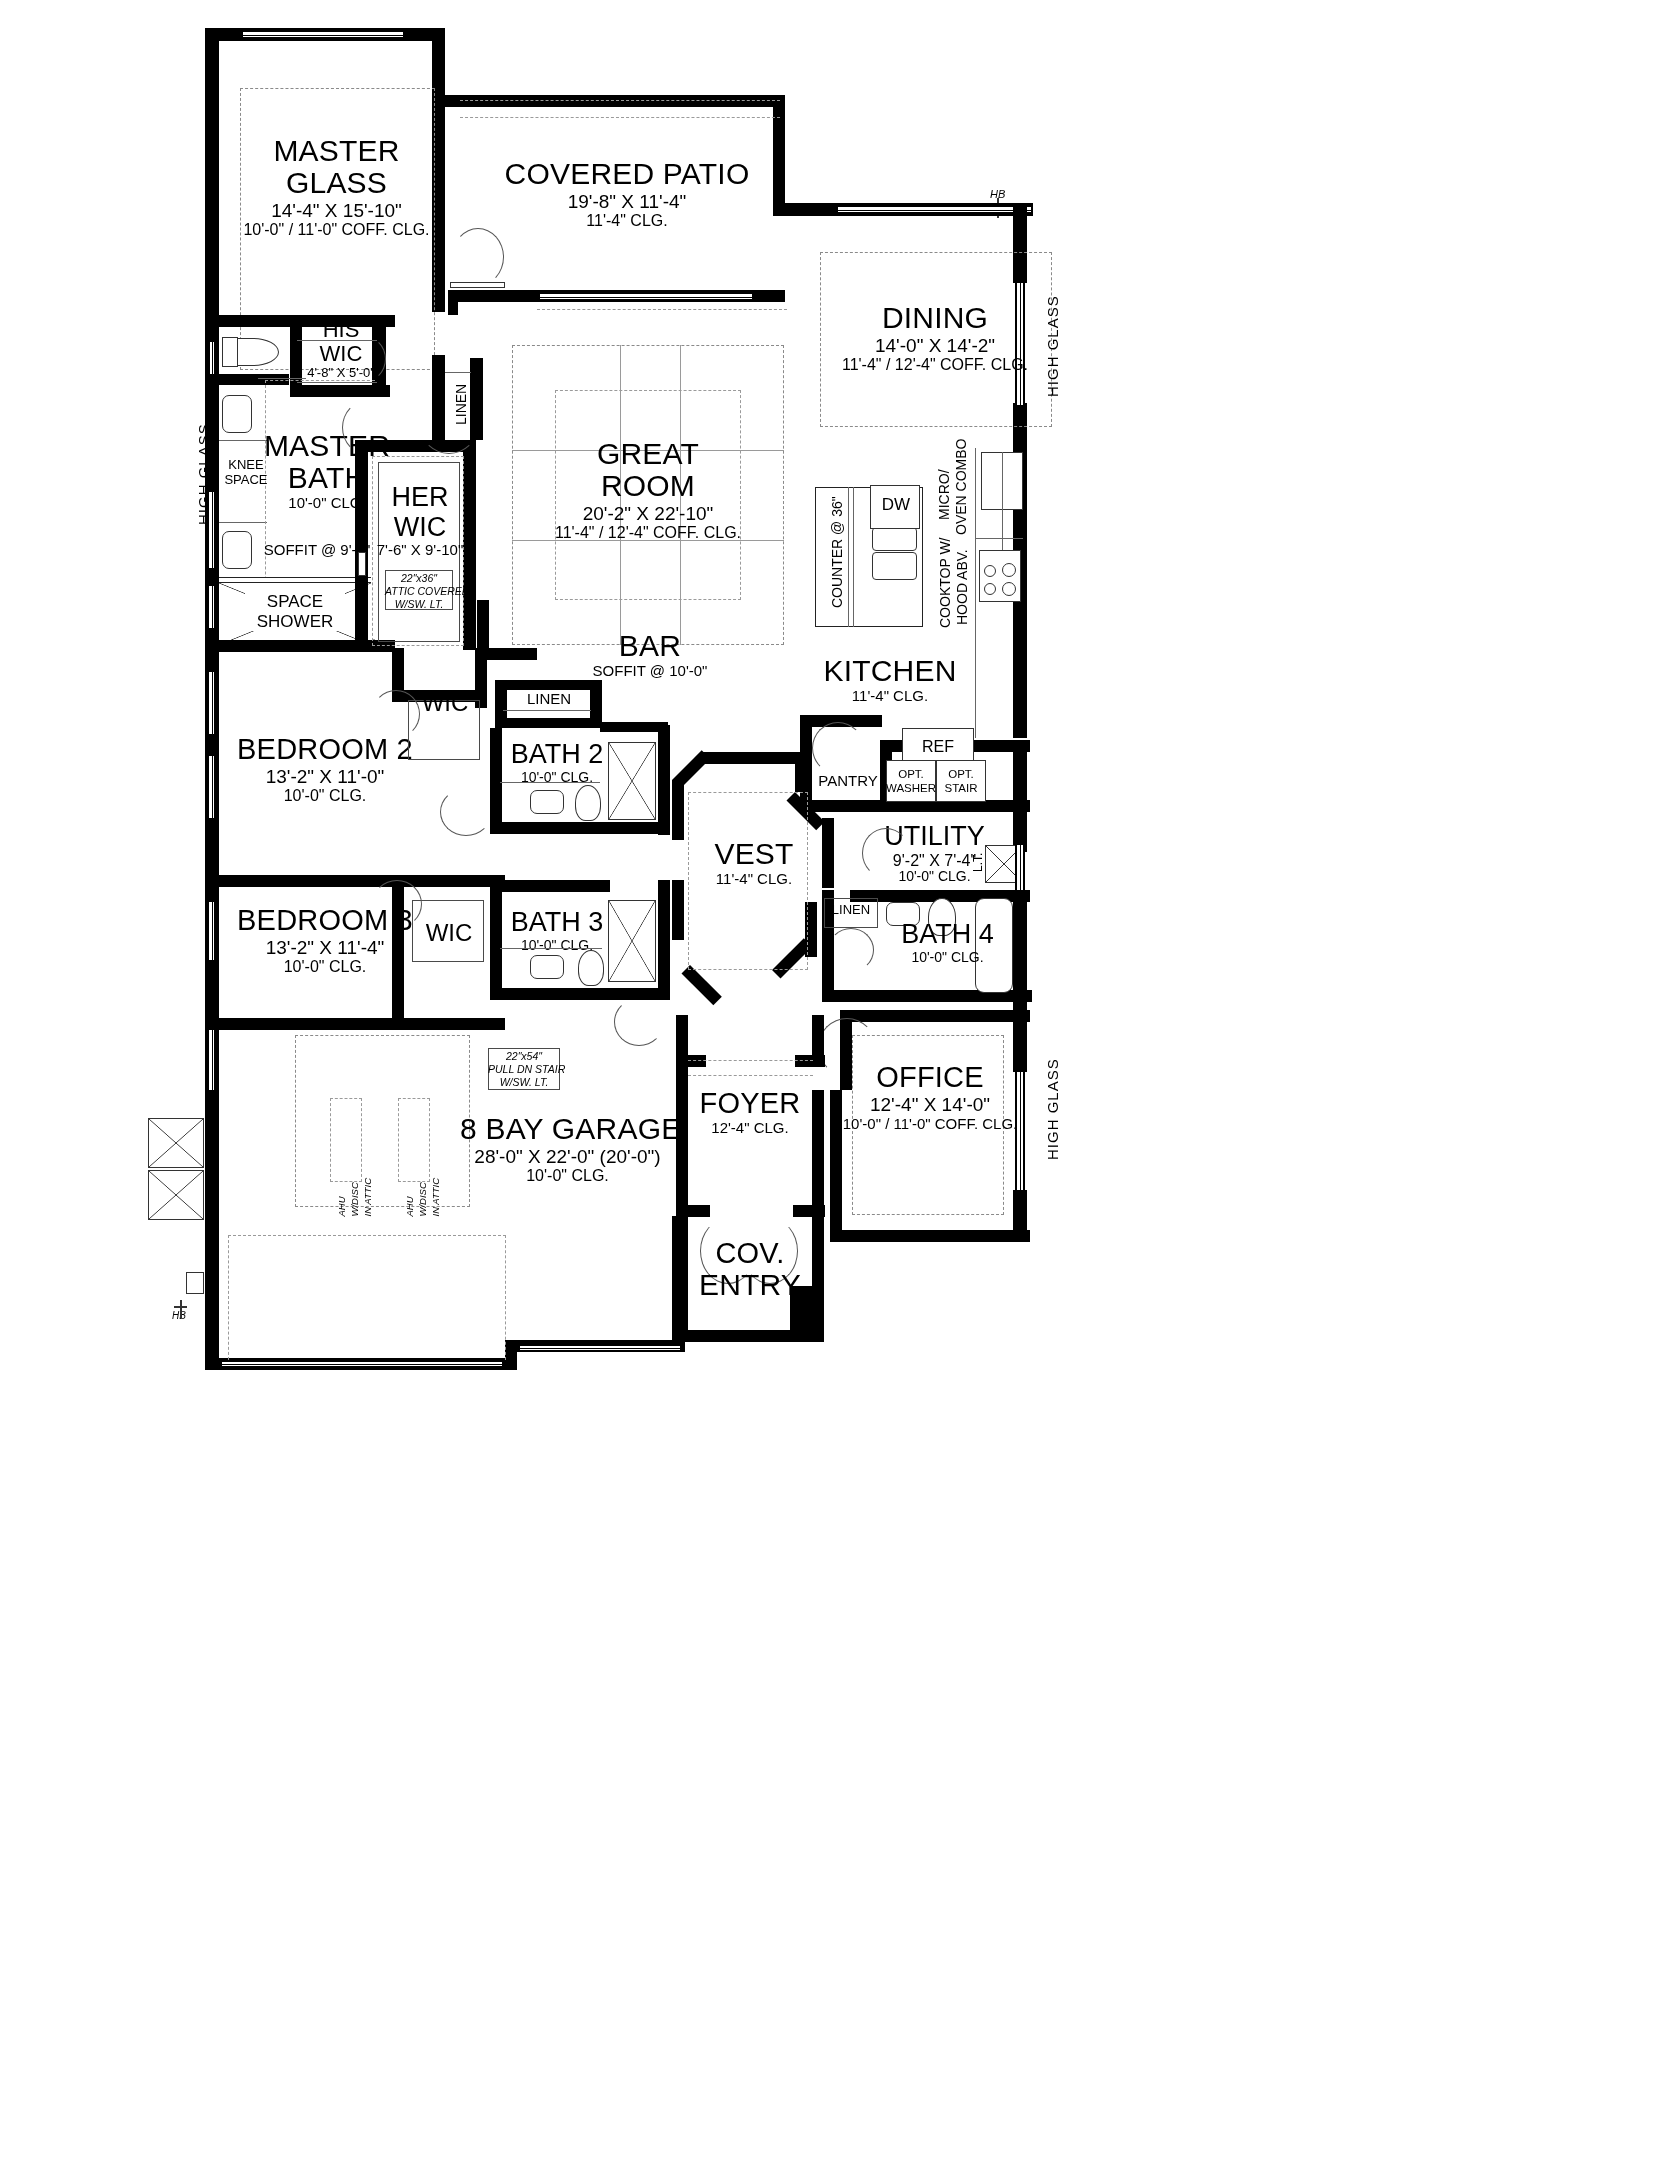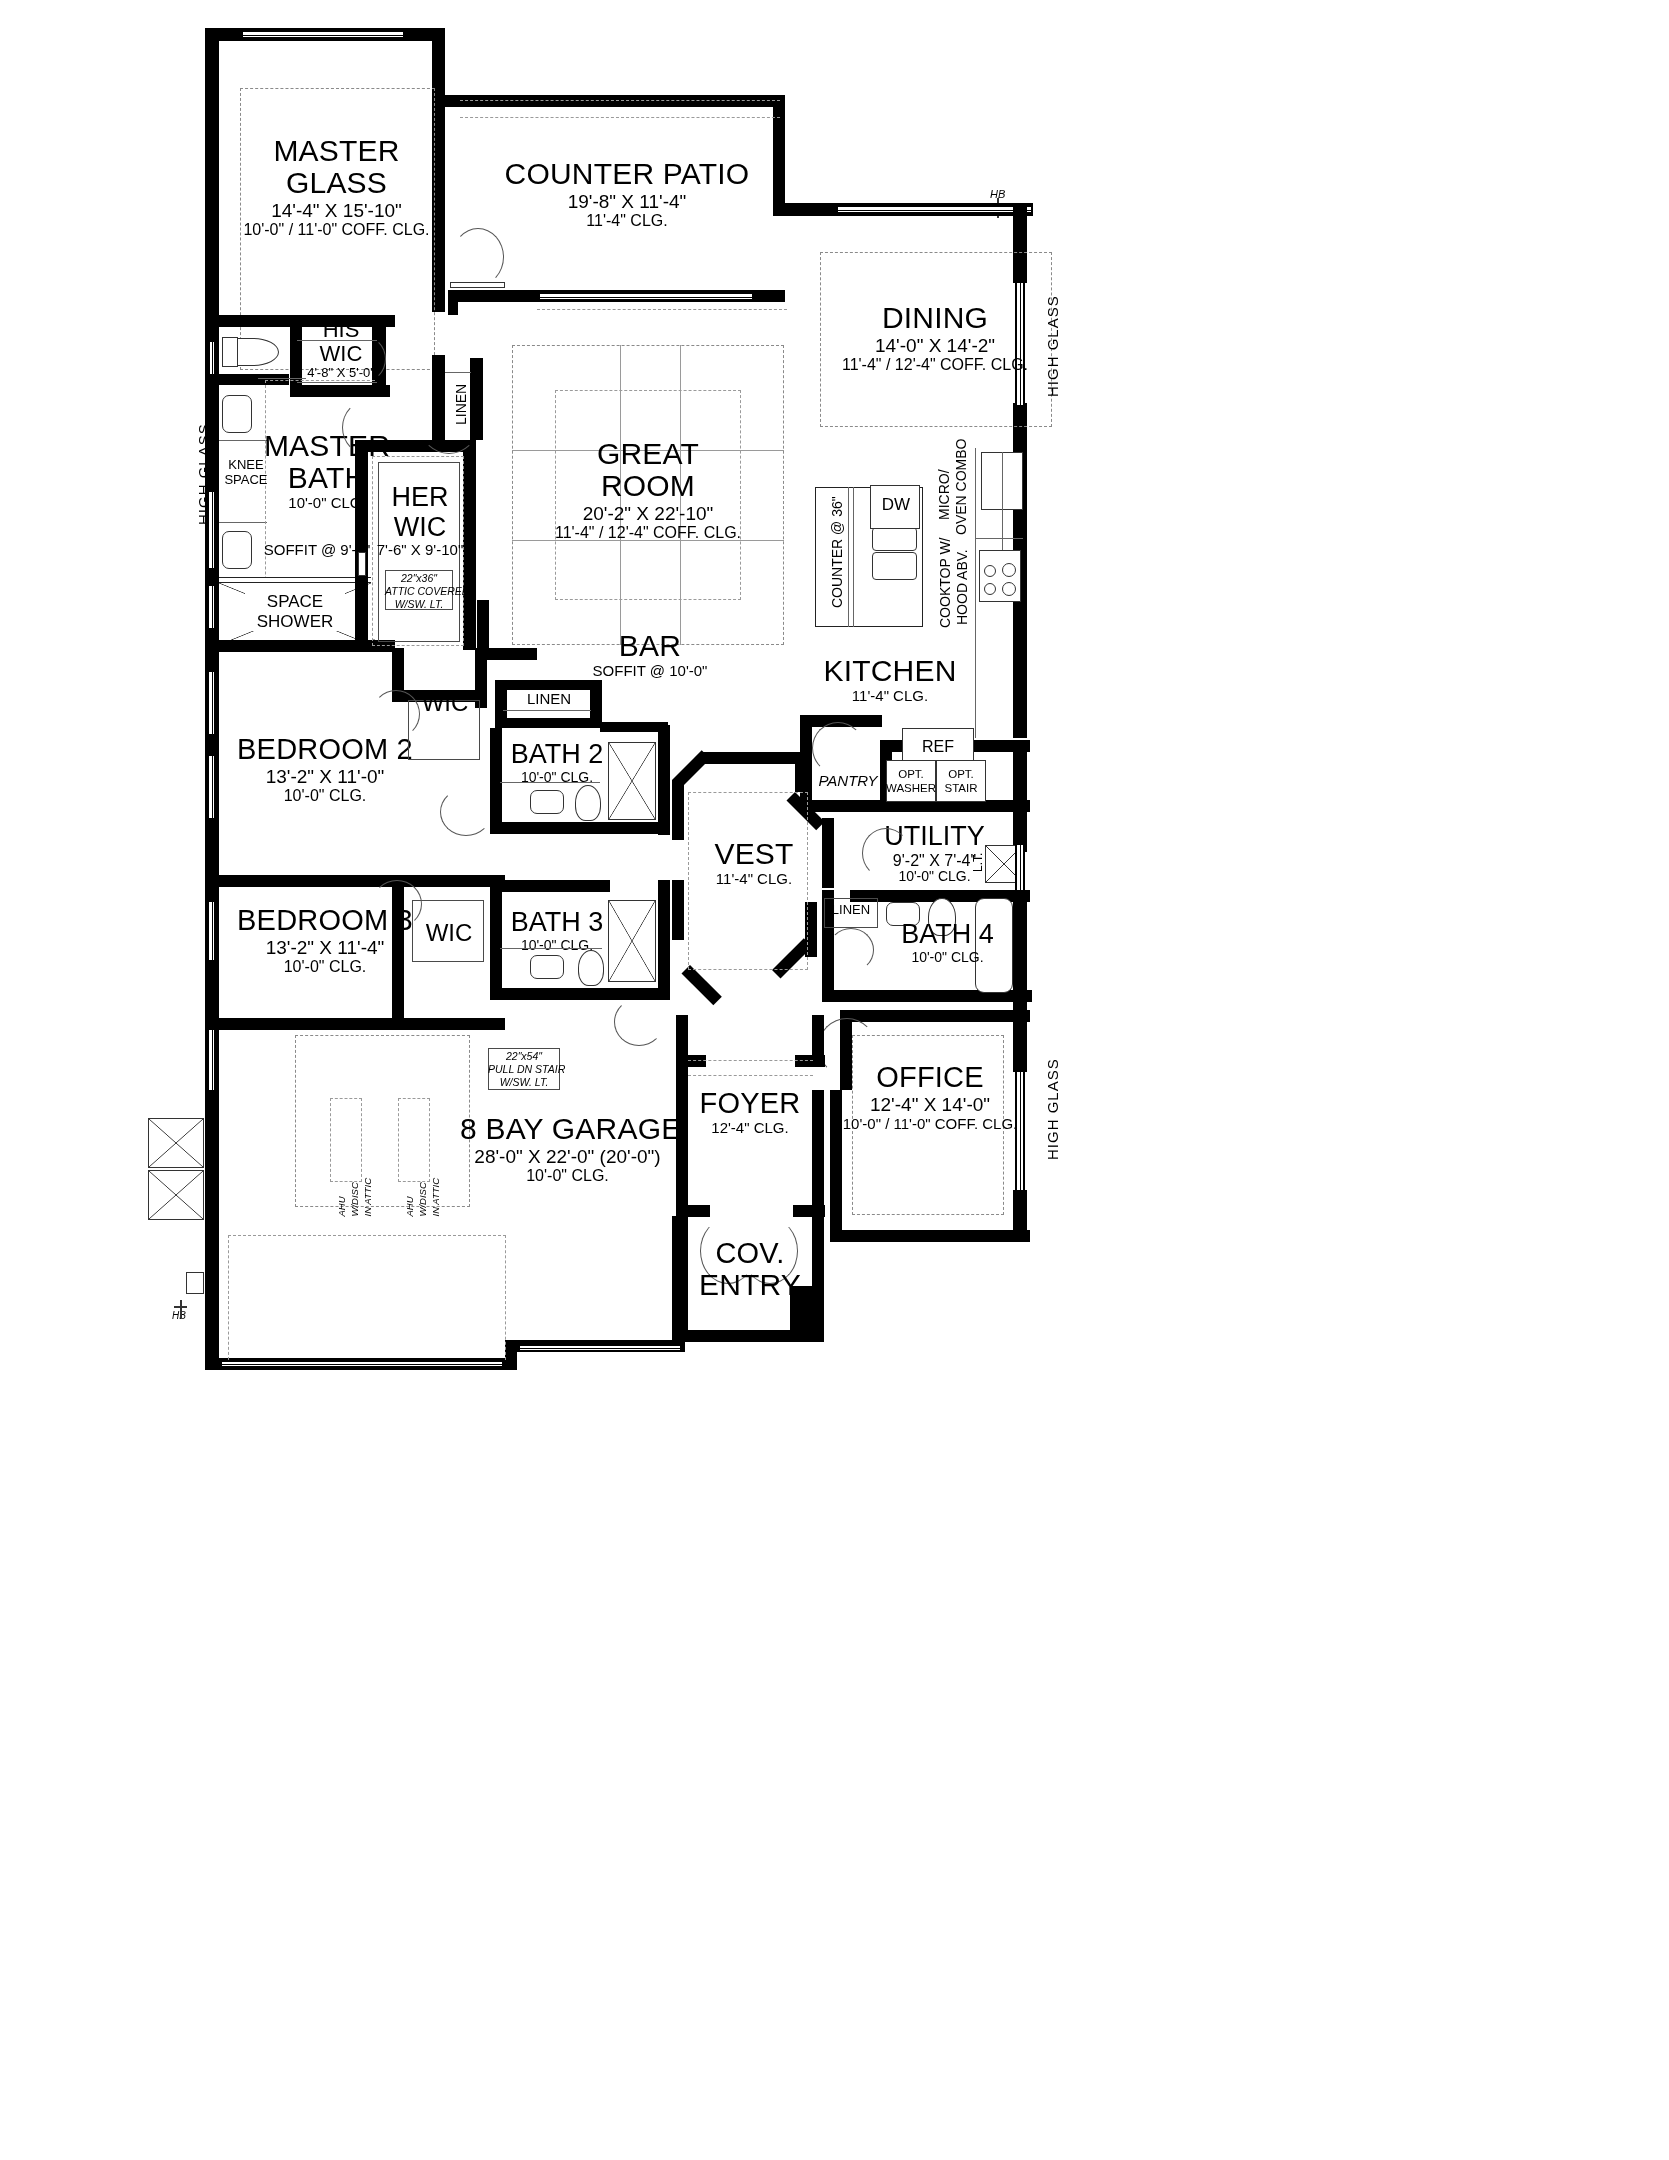--- a/index.html
+++ b/index.html
@@ -161,21 +161,21 @@
 
     <div class="wall" style="left:432px; top:355px; width:13px; height:90px;"></div>
     <div class="wall" style="left:470px; top:358px; width:13px; height:82px;"></div>
     <div class="vert rot90" style="position:absolute; left:453px; top:425px; font-size:14px;">LINEN</div>
     <div class="line-l" style="left:445px;top:372px;width:26px;height:1px;"></div>
 
     <div class="wall" style="left:445px; top:95px; width:340px; height:12px;"></div>
     <div class="wall" style="left:773px; top:95px; width:12px; height:120px;"></div>
     <div class="wall" style="left:773px; top:203px; width:260px; height:13px;"></div>
     <div class="lbl" style="left:502px; top:158px; width:250px;">
-      <span class="n">COUNTER PATIO</span>
+      <span class="n">COVERED PATIO</span>
       <span class="d">19'-8" X 11'-4"</span>
       <span class="c">11'-4" CLG.</span>
     </div>
     <div class="dash2" style="left:460px; top:100px; width:320px; height:18px; border-left:none; border-right:none;"></div>
     <div class="door-arc" style="left:452px; top:228px; width:52px; height:58px; border-color:#555 #555 transparent transparent;"></div>
     <div class="door-leaf" style="left:450px;top:282px;width:55px;height:6px;"></div>
     <div class="wall" style="left:448px; top:290px; width:10px; height:25px;"></div>
     <div class="wall" style="left:448px; top:290px; width:300px; height:12px;"></div>
     <div class="wall" style="left:740px; top:290px; width:45px; height:12px;"></div>
     <div class="win-h" style="left:540px; top:292px; width:212px; height:9px;"></div>
@@ -243,21 +243,21 @@
     <div class="vert rot90" style="position:absolute; left:937px; top:628px; font-size:14px;">COOKTOP W/</div>
     <div class="vert rot90" style="position:absolute; left:954px; top:625px; font-size:14px;">HOOD ABV.</div>
     <div class="line-l" style="left:975px;top:448px;width:1px;height:290px;"></div>
 
     <div class="wall" style="left:880px; top:740px; width:150px; height:12px;"></div>
     <div class="fixture" style="left:902px; top:728px; width:72px; height:42px;"></div>
     <div class="tiny" style="left:908px; top:738px; width:60px; font-size:16px;">REF</div>
     <div class="wall" style="left:800px; top:715px; width:82px; height:12px;"></div>
     <div class="wall" style="left:800px; top:715px; width:12px; height:95px;"></div>
     <div class="wall" style="left:800px; top:800px; width:90px; height:12px;"></div>
-    <div class="tiny" style="left:812px; top:772px; width:72px; font-size:15px;font-style:italic;">PANTRY</div>
+    <div class="tiny" style="left:812px; top:772px; width:72px; font-size:15px;">PANTRY</div>
     <div class="door-arc" style="left:812px; top:722px; width:52px; height:52px; border-color:#555 transparent transparent #555;"></div>
 
     <div class="wall" style="left:880px; top:752px; width:12px; height:60px;"></div>
     <div class="wall" style="left:880px; top:800px; width:150px; height:12px;"></div>
     <div class="wall" style="left:1013px; top:752px; width:14px; height:100px;"></div>
     <div class="fixture" style="left:886px; top:760px; width:50px; height:42px;"></div>
     <div class="fixture" style="left:936px; top:760px; width:50px; height:42px;"></div>
     <div class="tiny11" style="left:884px; top:768px; width:54px;">
       <span>OPT.</span><br>
       <span>WASHER</span>

